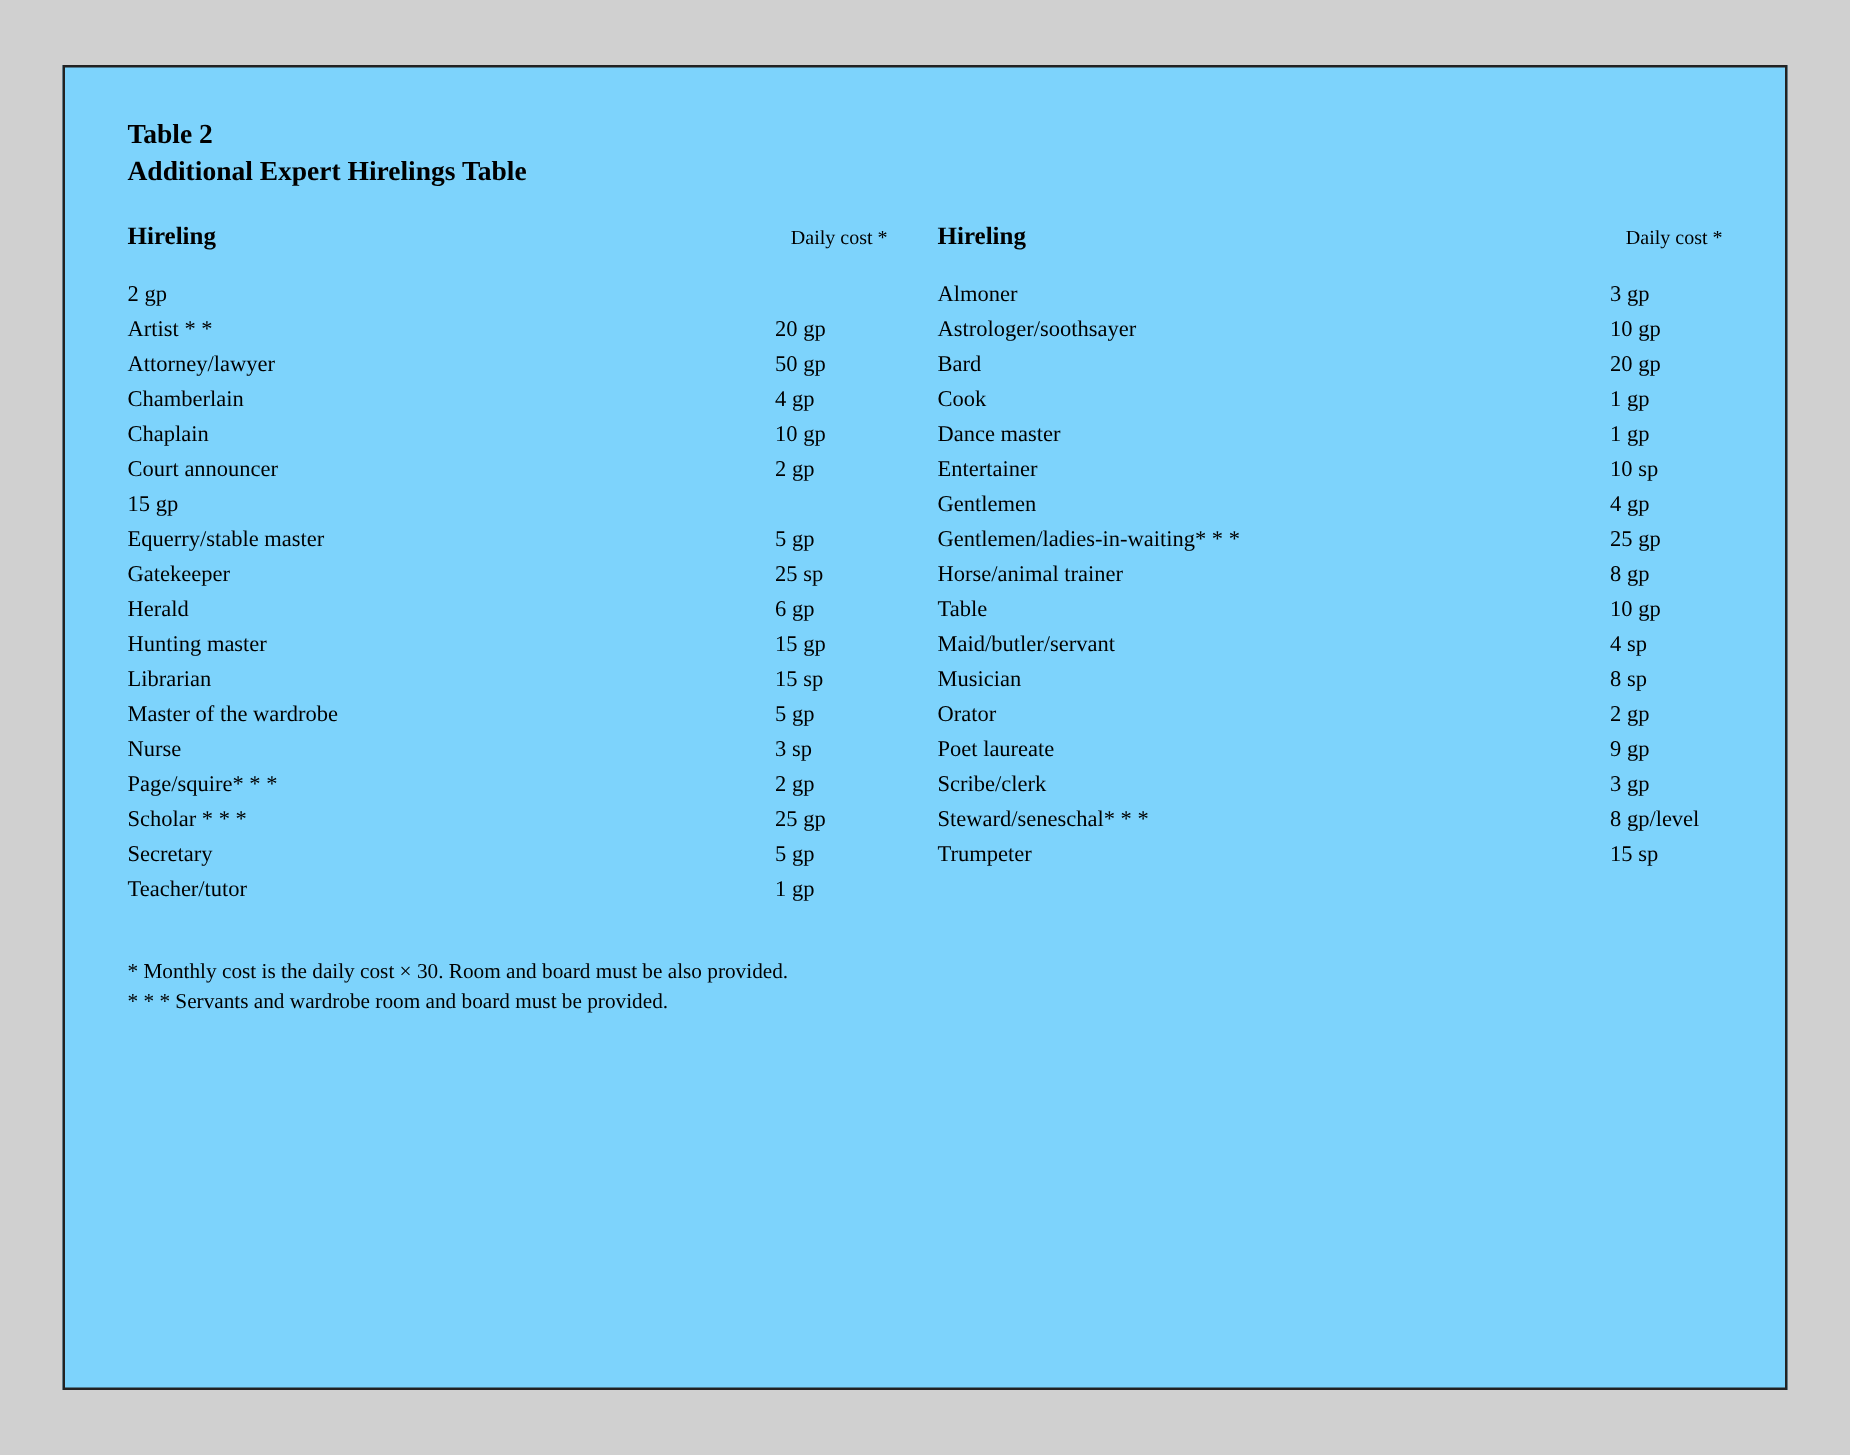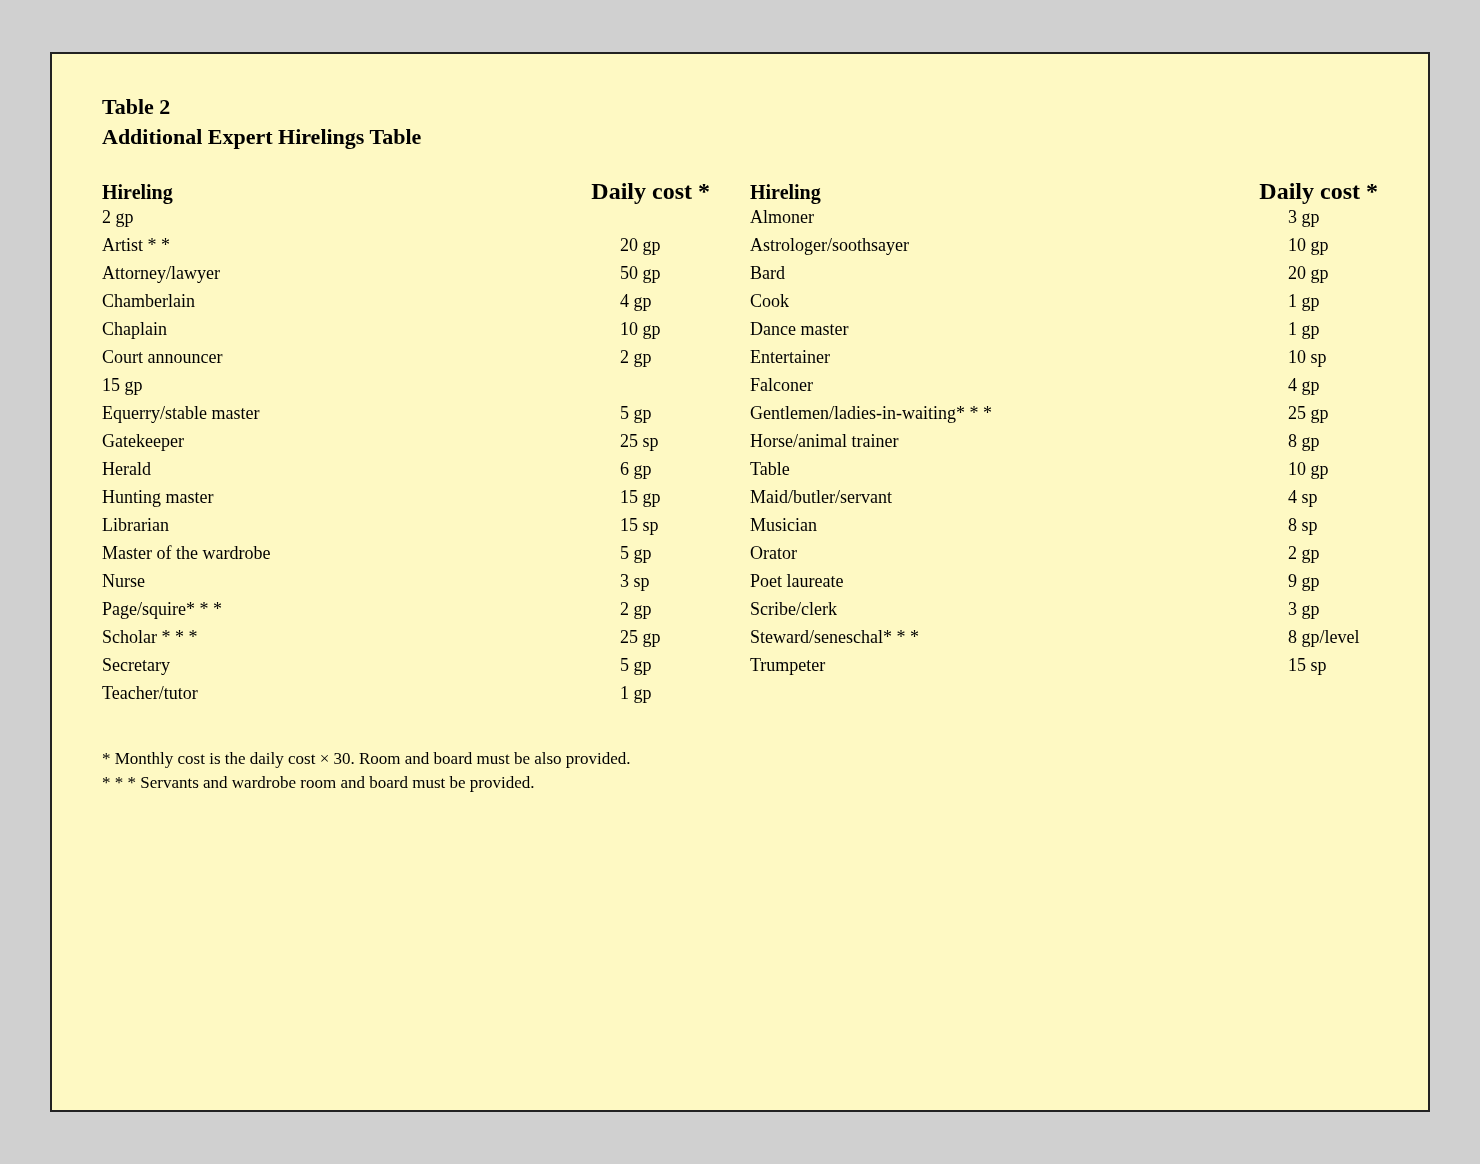--- a/index.html
+++ b/index.html
@@ -12,21 +12,21 @@
       background: #d0d0d0;
       display: flex;
       justify-content: center;
       align-items: center;
       min-height: 1164px;
       width: 1480px;
       font-family: 'Times New Roman', Times, serif;
     }
 
     .page-container {
-      background: #fef9c3;
+      background: #7dd3fc;
       width: 1380px;
       min-height: 1060px;
       border: 2px solid #222;
       padding: 40px 50px 32px 50px;
     }
 
     .table-title {
       font-size: 22px;
       font-weight: bold;
       margin-bottom: 4px;
@@ -57,32 +57,32 @@
     }
 
     .col-section.right {
       padding-left: 10px;
     }
 
     .col-header-row {
       display: grid;
       grid-template-columns: 1fr auto;
       gap: 0;
-      margin-bottom: 2px;
+      margin-bottom: 24px;
       align-items: baseline;
     }
 
     .col-header-label {
       font-size: 20px;
       font-weight: bold;
     }
 
     .col-header-cost {
-      font-size: 24px;
-      font-weight: bold;
+      font-size: 16px;
+      font-weight: normal;
       white-space: nowrap;
       text-align: center;
     }
 
     .data-row {
       display: grid;
       grid-template-columns: 1fr auto;
       gap: 10px;
       align-items: baseline;
       min-height: 28px;
@@ -225,21 +225,21 @@
     </div>
           <div class="data-row">
       <span class="hireling-name">Dance  master</span>
       <span class="hireling-cost">1 gp</span>
     </div>
           <div class="data-row">
       <span class="hireling-name">Entertainer</span>
       <span class="hireling-cost">10 sp</span>
     </div>
           <div class="data-row">
-      <span class="hireling-name">Falconer</span>
+      <span class="hireling-name">Gentlemen</span>
       <span class="hireling-cost">4 gp</span>
     </div>
           <div class="data-row">
       <span class="hireling-name">Gentlemen/ladies-in-waiting* * *</span>
       <span class="hireling-cost">25 gp</span>
     </div>
           <div class="data-row">
       <span class="hireling-name">Horse/animal  trainer</span>
       <span class="hireling-cost">8 gp</span>
     </div>

